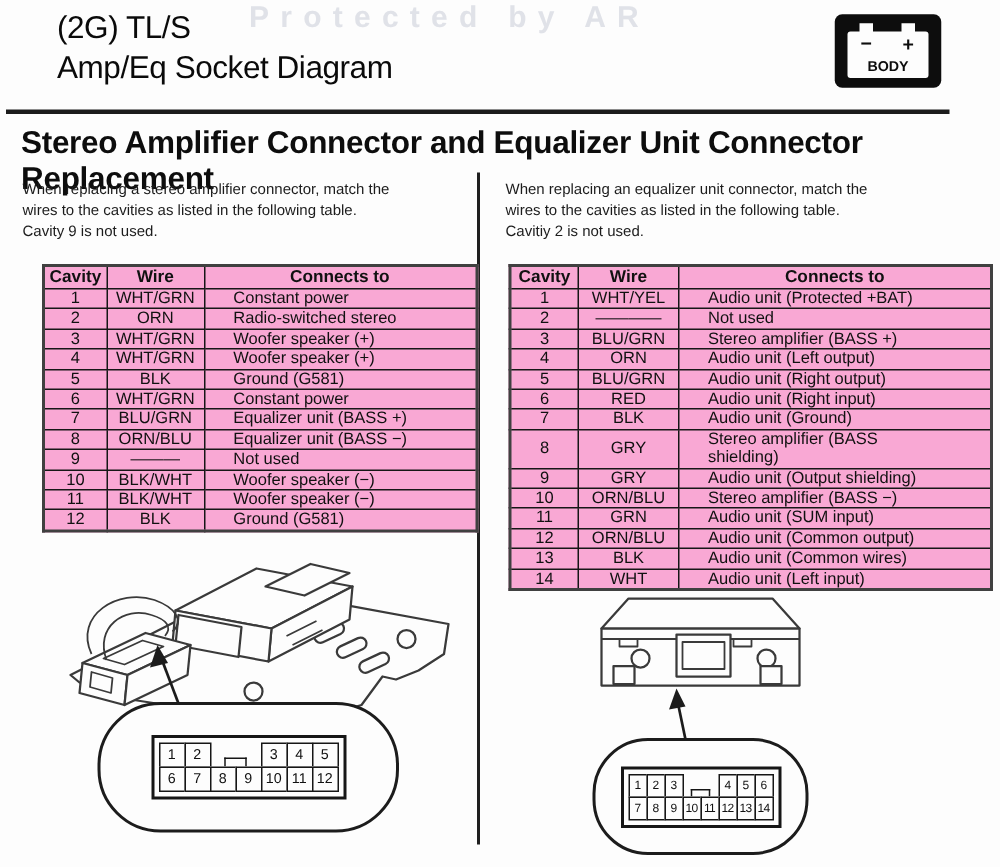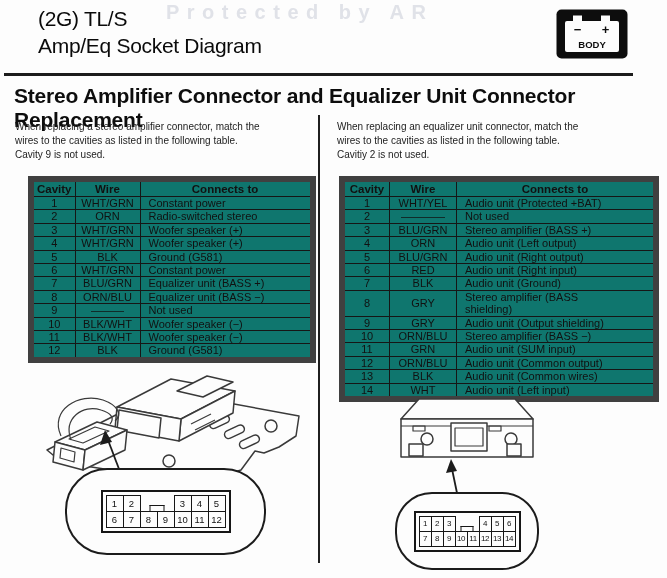--- a/index.html
+++ b/index.html
@@ -28,33 +28,33 @@
   
   .intro{
     position:absolute;top:120px;margin:0;
     font-size:10px;line-height:13.8px;color:#1c1c1c;white-space:pre-line;
   }
   .intro-left{left:15px;width:300px;}
   .intro-right{left:337px;width:310px;}
   
   table.wire-table{
     position:absolute;top:176px;border-collapse:collapse;
-    border:6px solid #404040;background:#0f766e;
+    border:2px solid #404040;background:#f9a8d4;
     font-size:11px;color:#111;
   }
   .left-table{left:28px;}
   .right-table{left:339px;}
   .wire-table th,.wire-table td{
     border:1px solid #161616;padding:0 3px;line-height:12.4px;
     text-align:center;font-weight:normal;white-space:pre-line;
   }
   .wire-table th{font-weight:bold;font-size:11.5px;line-height:14px;border-bottom:1.5px solid #161616;}
   .left-table  .c0{width:34px;} .left-table  .c1{width:58px;} .left-table  .c2{width:158px;}
   .right-table .c0{width:38px;} .right-table .c1{width:60px;} .right-table .c2{width:185px;}
-  .wire-table td.c2{text-align:left;padding-left:8px;margin-top:45px;}
+  .wire-table td.c2{text-align:left;padding-left:19px;margin-top:45px;}
   
   .diagram{position:absolute;}
   .diagram-left{left:15px;top:350px;width:300px;height:225px;}
   .diagram-right{left:393px;top:393px;width:150px;height:185px;}
   .diagram svg{position:absolute;left:0;top:0;}
   .line-art{fill:#fdfdfd;stroke:#3a3a3a;stroke-width:1.5;stroke-linejoin:round;}
   .line-thin{fill:none;stroke:#3a3a3a;stroke-width:1.2;stroke-linejoin:round;}
   .arrow-line{stroke:#1c1c1c;stroke-width:1.8;}
   .arrow-head{fill:#1c1c1c;stroke:none;}
   

